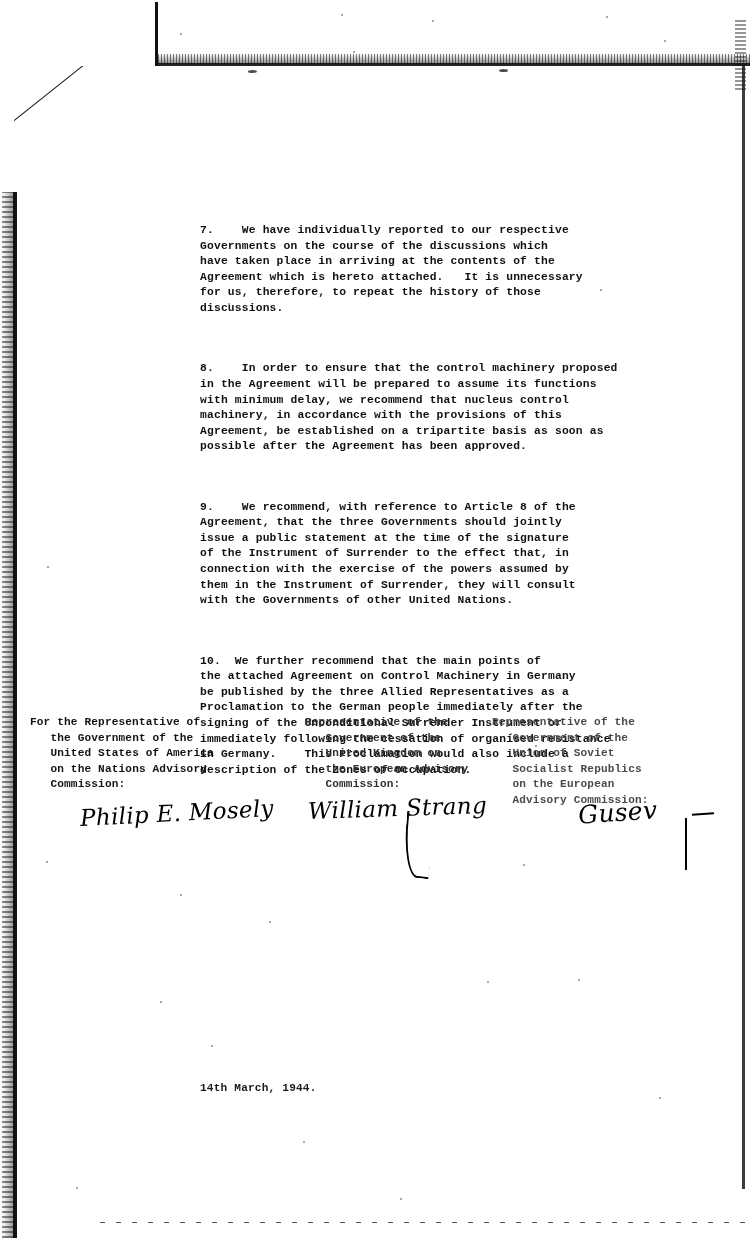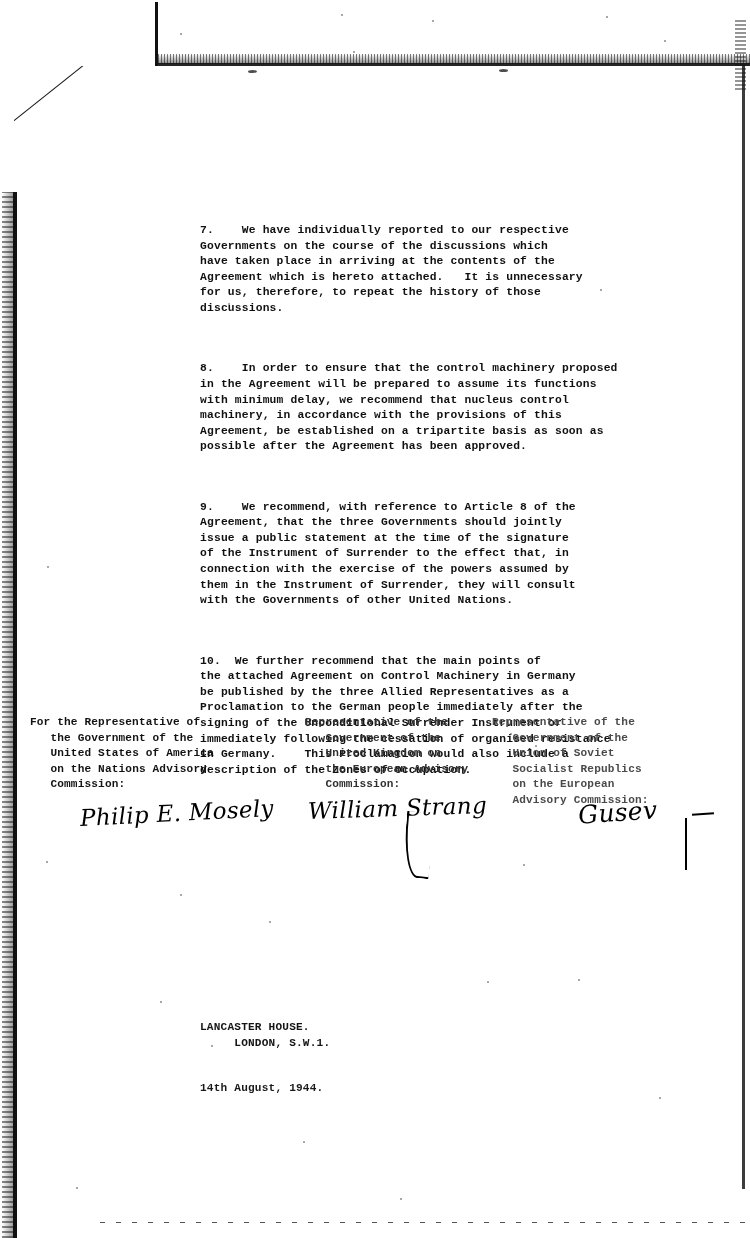--- a/index.html
+++ b/index.html
@@ -357,17 +357,15 @@
 
   <div class="signature sig-mosely">Philip E. Mosely</div>
 
   <div class="signature sig-strang">William Strang</div>
   <div class="sig-flourish flourish-strang"></div>
 
   <div class="signature sig-gusev">Gusev</div>
   <div class="sig-flourish flourish-gusev"></div>
   <div class="gusev-dash"></div>
 
-  <div class="footer-place">LANCASTER HOUSE.
-     LONDON, S.W.1.</div>
-  <div class="footer-date">14th August, 1944.</div>
+  <div class="footer-date">14th March, 1944.</div>
 
 </div>
 
 </body></html>

